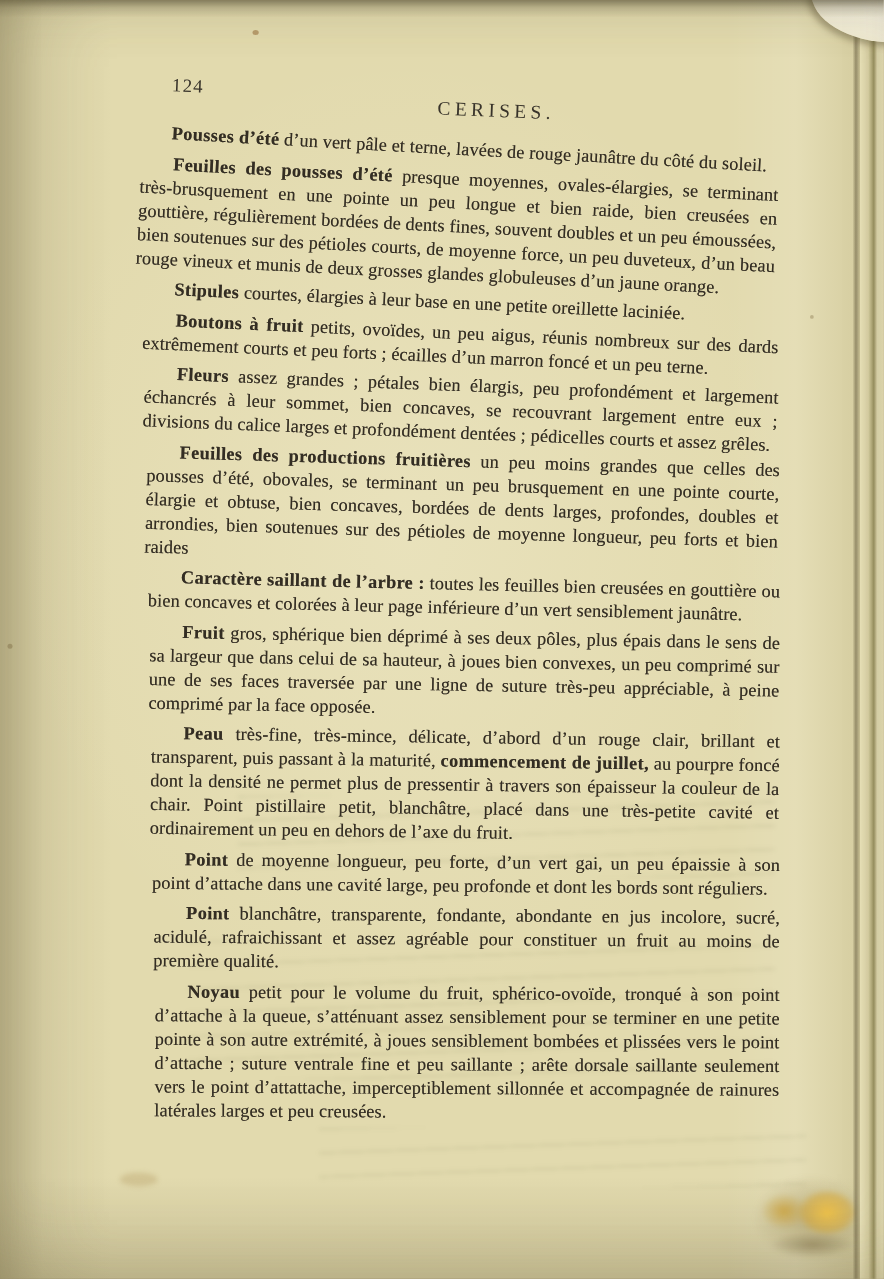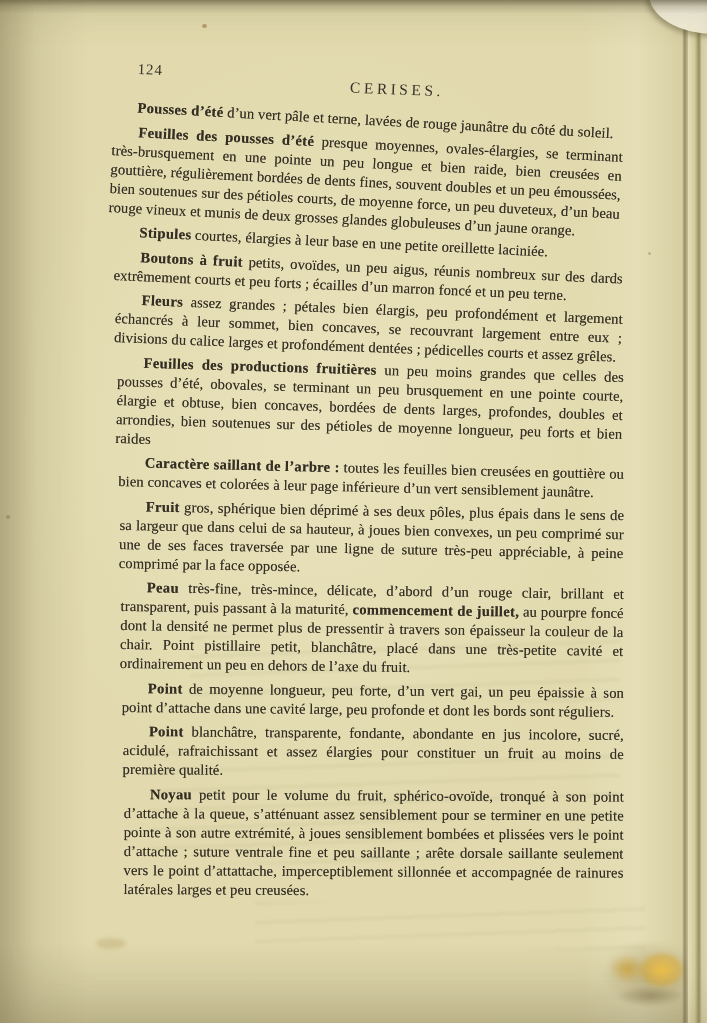--- a/index.html
+++ b/index.html
@@ -81,21 +81,21 @@
       <p class="para" style="transform: rotate(3.1deg); margin-left: 0px;"><span class="lead">Pousses d’été</span><span class="txt"> d’un vert pâle et terne, lavées de rouge jaunâtre du côté du soleil.</span></p>
       <p class="para" style="transform: rotate(2.9deg); margin-left: 1.1px;"><span class="lead">Feuilles des pousses d’été</span><span class="txt"> presque moyennes, ovales-élargies, se terminant très-brusquement en une pointe un peu longue et bien raide, bien creusées en gouttière, régulièrement bordées de dents fines, souvent doubles et un peu émoussées, bien soutenues sur des pétioles courts, de moyenne force, un peu duveteux, d’un beau rouge vineux et munis de deux grosses glandes globuleuses d’un jaune orange.</span></p>
       <p class="para" style="transform: rotate(2.7deg); margin-left: 2.2px;"><span class="lead">Stipules</span><span class="txt"> courtes, élargies à leur base en une petite oreillette laciniée.</span></p>
       <p class="para" style="transform: rotate(2.55deg); margin-left: 3.3px;"><span class="lead">Boutons à fruit</span><span class="txt"> petits, ovoïdes, un peu aigus, réunis nombreux sur des dards extrêmement courts et peu forts ; écailles d’un marron foncé et un peu terne.</span></p>
       <p class="para" style="transform: rotate(2.25deg); margin-left: 4.4px;"><span class="lead">Fleurs</span><span class="txt"> assez grandes ; pétales bien élargis, peu profondément et largement échancrés à leur sommet, bien concaves, se recouvrant largement entre eux ; divisions du calice larges et profondément dentées ; pédicelles courts et assez grêles.</span></p>
       <p class="para" style="transform: rotate(1.7deg); margin-left: 5.5px;"><span class="lead">Feuilles des productions fruitières</span><span class="txt"> un peu moins grandes que celles des pousses d’été, obovales, se terminant un peu brusquement en une pointe courte, élargie et obtuse, bien concaves, bordées de dents larges, profondes, doubles et arrondies, bien soutenues sur des pétioles de moyenne longueur, peu forts et bien raides</span></p>
       <p class="para" style="transform: rotate(1.35deg); margin-left: 6.6px;"><span class="lead">Caractère saillant de l’arbre :</span><span class="txt"> toutes les feuilles bien creusées en gouttière ou bien concaves et colorées à leur page inférieure d’un vert sensiblement jaunâtre.</span></p>
       <p class="para" style="transform: rotate(1.05deg); margin-left: 7.7px;"><span class="lead">Fruit</span><span class="txt"> gros, sphérique bien déprimé à ses deux pôles, plus épais dans le sens de sa largeur que dans celui de sa hauteur, à joues bien convexes, un peu comprimé sur une de ses faces traversée par une ligne de suture très-peu appréciable, à peine comprimé par la face opposée.</span></p>
       <p class="para" style="transform: rotate(0.8deg); margin-left: 8.8px;"><span class="lead">Peau</span><span class="txt"> très-fine, très-mince, délicate, d’abord d’un rouge clair, brillant et transparent, puis passant à la maturité, </span><span class="lead">commencement de juillet,</span><span class="txt"> au pourpre foncé dont la densité ne permet plus de pressentir à travers son épaisseur la couleur de la chair. Point pistillaire petit, blanchâtre, placé dans une très-petite cavité et ordinairement un peu en dehors de l’axe du fruit.</span></p>
       <p class="para" style="transform: rotate(0.55deg); margin-left: 9.9px;"><span class="lead">Point</span><span class="txt"> de moyenne longueur, peu forte, d’un vert gai, un peu épaissie à son point d’attache dans une cavité large, peu profonde et dont les bords sont réguliers.</span></p>
-      <p class="para" style="transform: rotate(0.45deg); margin-left: 11px;"><span class="lead">Point</span><span class="txt"> blanchâtre, transparente, fondante, abondante en jus incolore, sucré, acidulé, rafraichissant et assez élargies pour constituer un fruit au moins de première qualité.</span></p>
+      <p class="para" style="transform: rotate(0.45deg); margin-left: 11px;"><span class="lead">Point</span><span class="txt"> blanchâtre, transparente, fondante, abondante en jus incolore, sucré, acidulé, rafraichissant et assez agréable pour constituer un fruit au moins de première qualité.</span></p>
       <p class="para" style="transform: rotate(0.3deg); margin-left: 12.1px;"><span class="lead">Noyau</span><span class="txt"> petit pour le volume du fruit, sphérico-ovoïde, tronqué à son point d’attache à la queue, s’atténuant assez sensiblement pour se terminer en une petite pointe à son autre extrémité, à joues sensiblement bombées et plissées vers le point d’attache ; suture ventrale fine et peu saillante ; arête dorsale saillante seulement vers le point d’attattache, imperceptiblement sillonnée et accompagnée de rainures latérales larges et peu creusées.</span></p>
     </div>
 
   <div class="speck s1"></div>
   <div class="speck s2"></div>
   <div class="speck s3"></div>
   <div class="speck s4"></div>
   <div class="stain"></div>
   <div class="crease"></div>
   <div class="edge-strip"></div>

